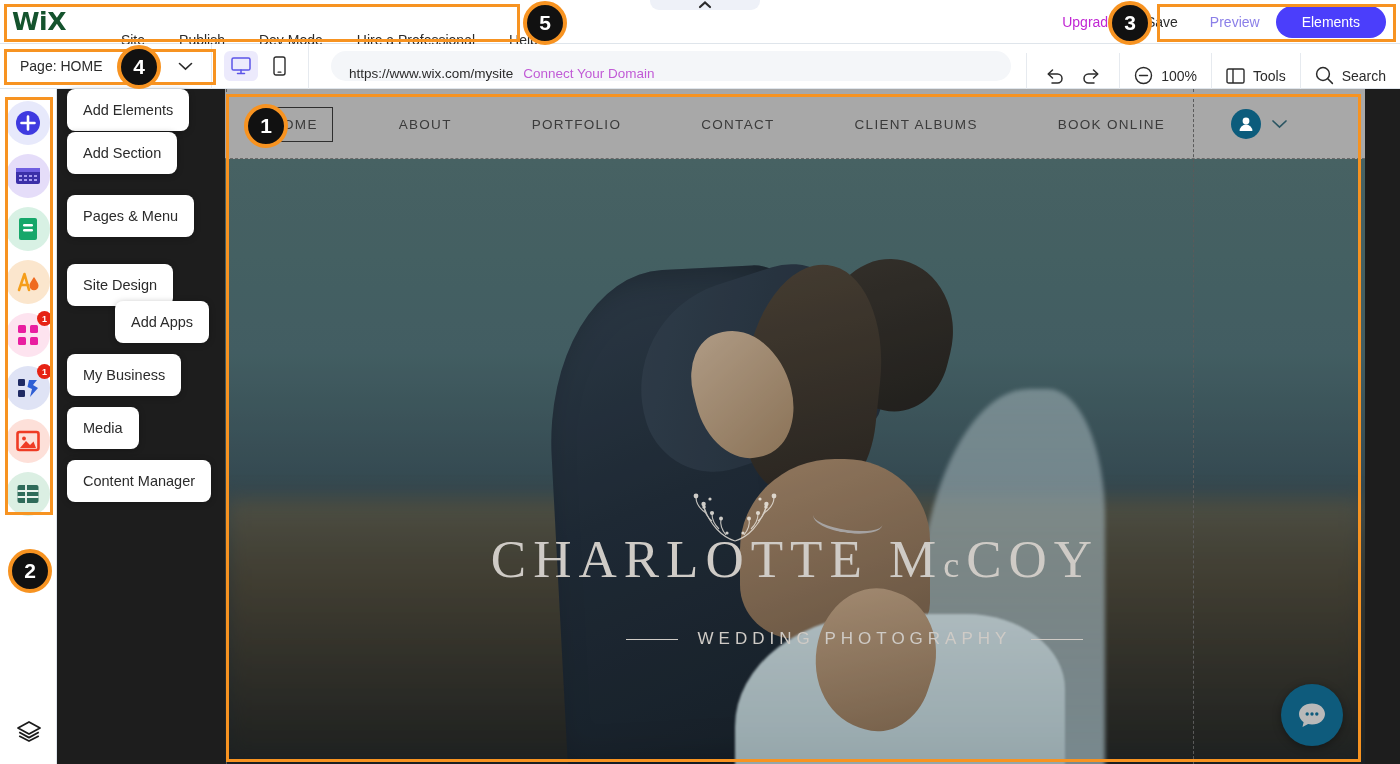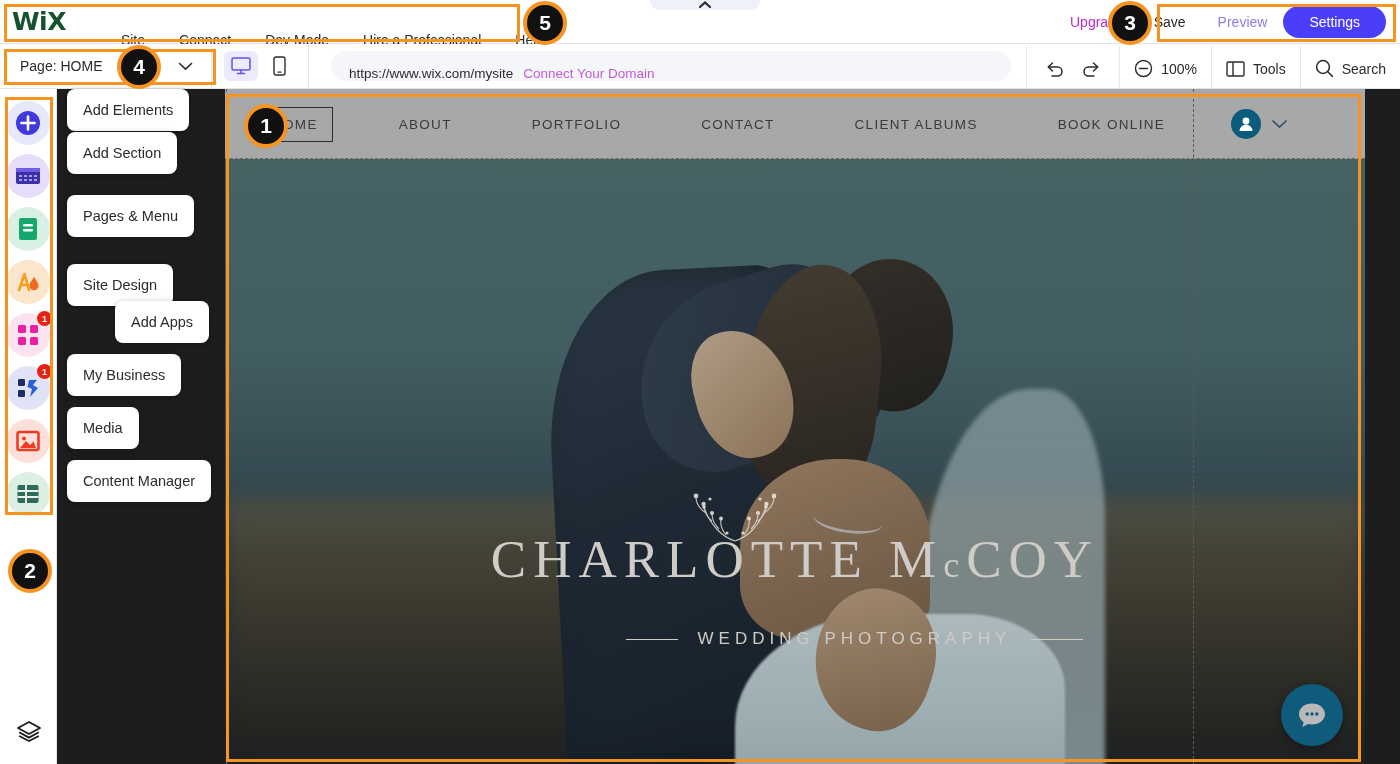--- a/index.html
+++ b/index.html
@@ -58,21 +58,21 @@
   .dev-ico { width: 34px; height: 30px; border-radius: 6px; display: flex;
       align-items: center; justify-content: center; cursor: pointer; }
   .dev-ico.active { background: #eceafc; }
   .urlbar {
     margin-left: 22px; background: #f4f6f9; border-radius: 18px;
     height: 30px; width: 680px; display: flex; align-items: flex-end;
     padding: 0 18px; gap: 10px;
   }
   .urlbar .url { font-size: 13.5px; color: #2b2b2b; }
   .urlbar .connect { font-size: 13.5px; color: #c15bd6; cursor: pointer; }
-  .sb-right { position: absolute; right: 0; top: 2px; height: 45px; display: flex; align-items: center; }
+  .sb-right { position: absolute; right: 0; top: 9px; height: 45px; display: flex; align-items: center; }
   .sb-group { display: flex; align-items: center; height: 45px; padding: 0 14px;
       border-left: 1px solid #e6eaef; gap: 8px; cursor: pointer; }
   .sb-group .txt { font-size: 14px; color: #2b2b2b; }
   .undo-redo { display: flex; align-items: center; gap: 16px; padding: 0 18px;
       height: 45px; border-left: 1px solid #e6eaef; }
   .ic-btn { cursor: pointer; display: flex; align-items: center; }
 
   
   .leftrail {
     position: absolute; left: 0; top: 89px; width: 57px; height: 675px;
@@ -224,37 +224,37 @@
 </style>
 </head>
 <body>
 
 <div id="root">
 
   <div class="topbar">
     <div class="wix-logo">WiX</div>
     <div class="topmenu">
       <div class="topmenu-item">Site</div>
-      <div class="topmenu-item">Connect</div>
+      <div class="topmenu-item">Publish</div>
       <div class="topmenu-item">Dev Mode</div>
       <div class="topmenu-item">Hire a Professional</div>
       <div class="topmenu-item">Help</div>
     </div>
 
     <div class="collapse-tab">
       <svg width="14" height="9" viewBox="0 0 14 9">
         <path d="M2 7 L7 2.5 L12 7" stroke="#2b2b2b" stroke-width="2.2" fill="none" stroke-linecap="round"></path>
       </svg>
     </div>
 
     <div class="top-right">
       <span class="upgrade-link">Upgrade</span>
       <span class="save-btn">Save</span>
       <span class="preview-btn">Preview</span>
-      <button class="publish-btn">Settings</button>
+      <button class="publish-btn">Elements</button>
     </div>
   </div>
 
   <div class="secondbar">
 
     <div class="page-selector">
       <span class="lbl">Page: HOME</span>
       <svg width="15" height="9" viewBox="0 0 15 9">
         <path d="M1.5 1.5 L7.5 7.2 L13.5 1.5" stroke="#2b2b2b" stroke-width="1.6" fill="none" stroke-linecap="round"></path>
       </svg>

